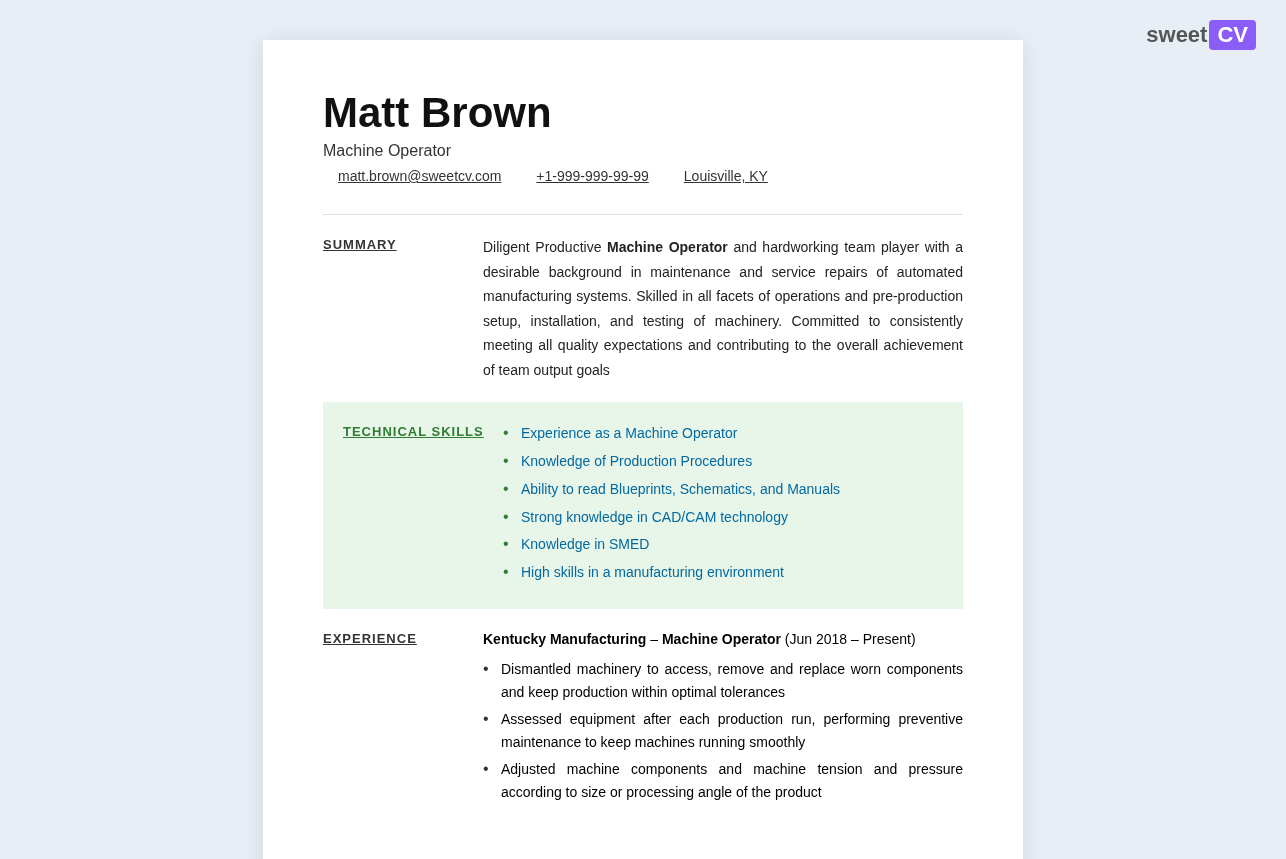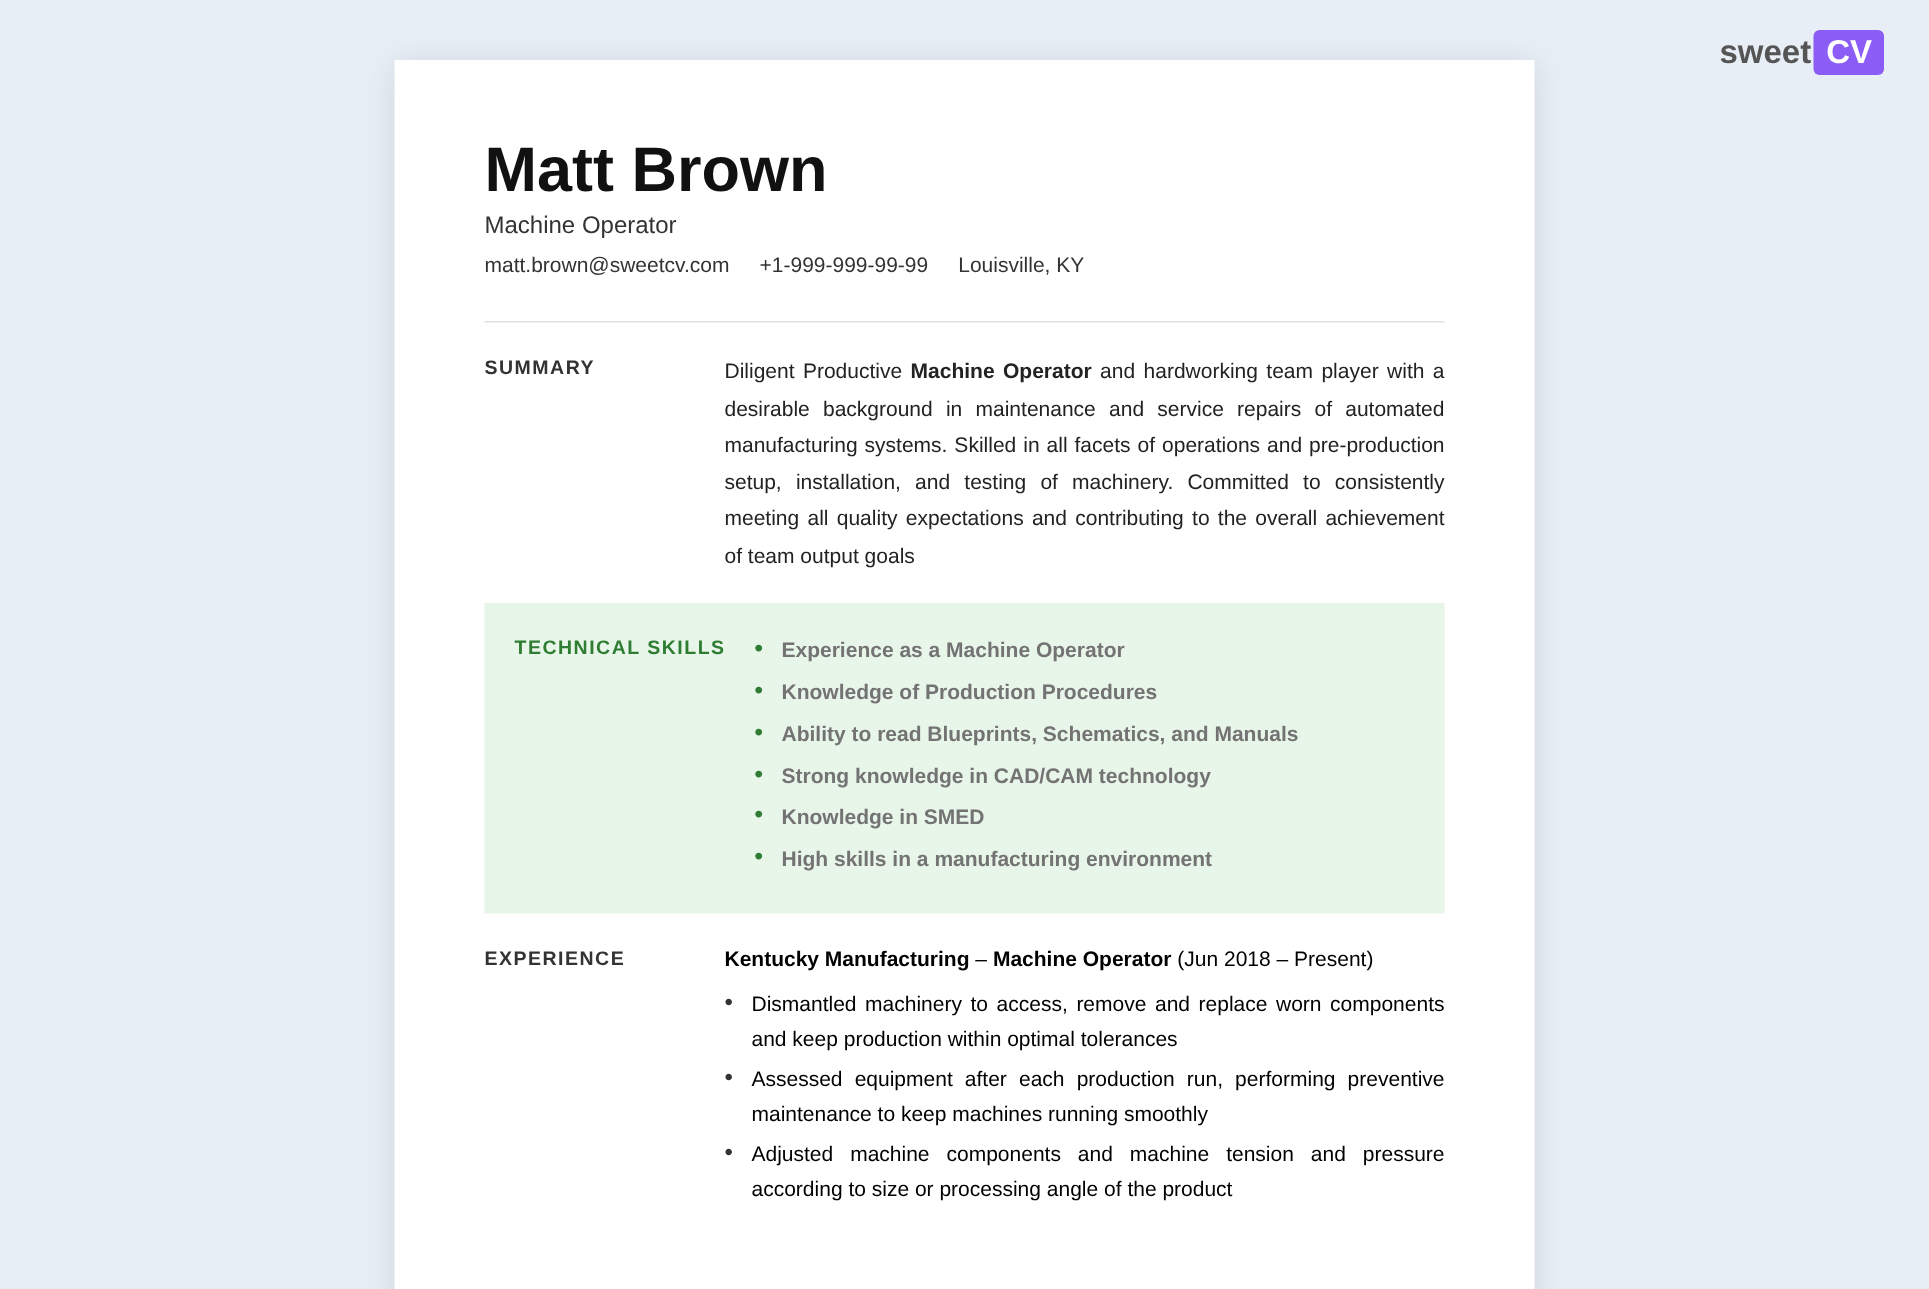--- a/index.html
+++ b/index.html
@@ -65,40 +65,43 @@
     }
 
     .contact-info {
       display: flex;
       gap: 20px;
       align-items: center;
     }
 
     .contact-info a, .contact-link {
       color: #333;
+      text-decoration: underline;
       font-size: 14px;
       cursor: pointer;
+      margin-left: 15px;
     }
 
     .section-row {
       display: flex;
       margin-bottom: 0;
       padding: 20px 0;
       border-top: none;
     }
 
     .section-label {
       width: 160px;
       min-width: 160px;
       font-size: 13px;
       font-weight: 700;
       letter-spacing: 1px;
       color: #333;
       text-transform: uppercase;
       padding-top: 2px;
+      text-decoration: underline;
     }
 
     .section-content {
       flex: 1;
       font-size: 14px;
       color: #222;
       line-height: 1.7;
     }
 
     .summary-text {
@@ -125,23 +128,23 @@
 
     .skills-list {
       list-style: none;
       padding: 0;
     }
 
     .skills-list li {
       position: relative;
       padding-left: 18px;
       margin-bottom: 4px;
-      color: #737373;
-      font-size: 14px;
-      font-weight: 700;
+      color: #0369a1;
+      font-size: 14px;
+      font-weight: 400;
     }
 
     .skills-list li::before {
       content: '•';
       position: absolute;
       left: 0;
       color: #2e7d32;
       font-size: 16px;
       line-height: 1.4;
     }

